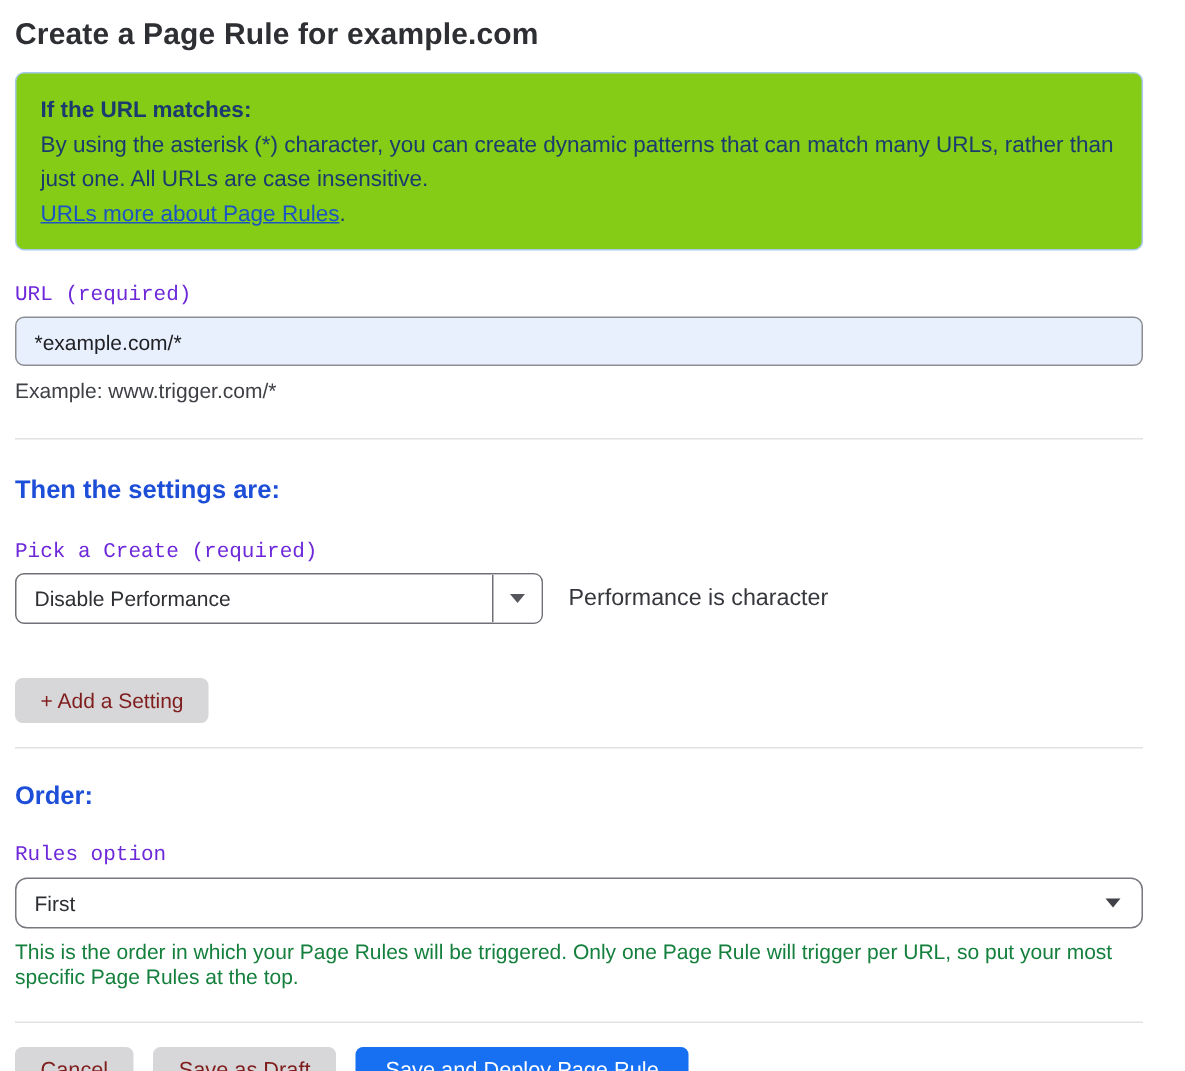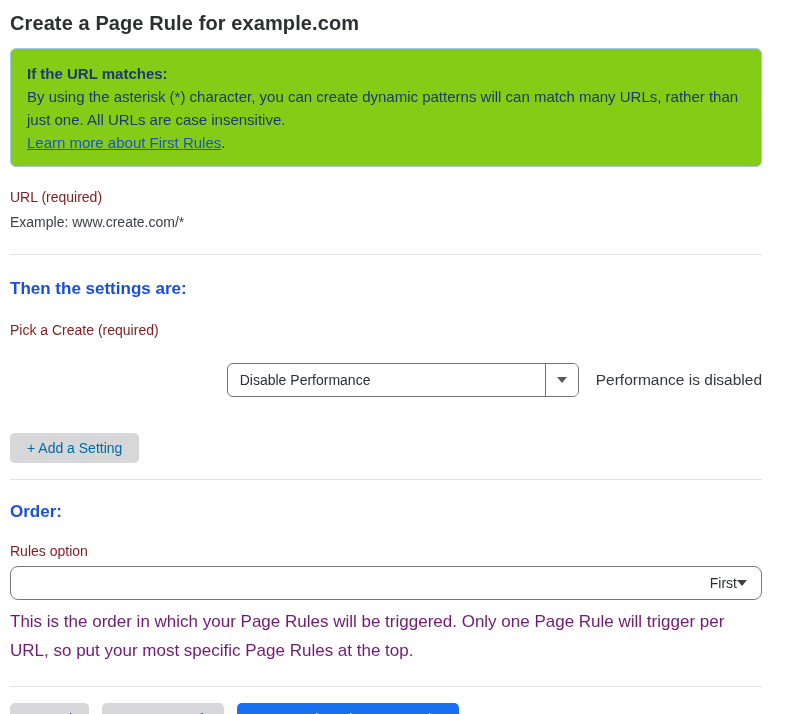--- a/index.html
+++ b/index.html
@@ -28,42 +28,42 @@
     font-size: 15px; line-height: 23px;
   }
   .info-box .info-heading { font-weight: 700; }
   .info-box a.info-link {
     color: #1a55c3; text-decoration: underline; cursor: pointer;
   }
 
   .field-label {
     display: block;
     margin-top: 21px;
-    font-size: 14px; line-height: 18px; color: #7f1d1d;
+    font-size: 14px; line-height: 18px; color: #6d28d9; font-family: Liberation Mono, monospace;
   }
   input.url-input {
     margin-top: 5px;
     width: 100%; height: 33px;
     background: #e8f0fe;
     border: 1px solid #8b8d91;
     border-radius: 6px;
     padding: 0 12px;
     font-family: inherit; font-size: 14px; color: #202125;
     outline: none;
   }
   .hint { margin-top: 7px; font-size: 14px; line-height: 18px; color: #3e4046; }
 
   .divider { border: none; border-top: 1px solid #e2e2e4; margin-top: 23px; }
 
   h2.section-heading {
     margin-top: 23px;
     font-size: 17px; line-height: 22px; font-weight: 700; color: #1d4ed8;
   }
 
-  .setting-row { display: flex; align-items: center; margin-top: 24px; justify-content: flex-end; }
+  .setting-row { display: flex; align-items: center; margin-top: 5px; }
   .dropdown {
     display: flex; align-items: stretch;
     width: 352px; height: 34px;
     border: 1px solid #6f7176; border-radius: 6px;
     background: #ffffff; cursor: pointer; overflow: hidden;
   }
   .dropdown .dropdown-value {
     flex: 1; display: flex; align-items: center;
     padding-left: 12px; font-size: 14px; color: #2d2f33;
   }
@@ -75,74 +75,75 @@
   .tri-down {
     width: 0; height: 0;
     border-left: 5px solid transparent;
     border-right: 5px solid transparent;
     border-top: 6px solid #55575c;
   }
   .setting-status { margin-left: 17px; font-size: 15.5px; color: #35373c; }
 
   button { font-family: inherit; cursor: pointer; }
   .btn-gray {
-    background: #d7d7d9; color: #0369a1;
+    background: #d7d7d9; color: #7f1d1d;
     border: none; border-radius: 5px;
     font-size: 14.5px; height: 31px; padding: 0 17px;
   }
   .btn-add { margin-top: 36px; height: 30px; font-size: 14px; }
 
   select.order-select, .select-box {
     margin-top: 6px;
     width: 100%; height: 34px;
     border: 1px solid #77797e; border-radius: 8px;
     background: #ffffff;
-    display: flex; align-items: center; justify-content: flex-end;
+    display: flex; align-items: center; justify-content: space-between;
     padding: 0 14px 0 12px;
     font-size: 14px; color: #2d2f33; cursor: pointer;
   }
   .select-box .tri-down { border-top-color: #3f4146; }
-  .order-help { margin-top: 7px; font-size: 17px; line-height: 29px; color: #701a75; width: 745px; }
+  .order-help { margin-top: 7px; font-size: 14px; line-height: 17px; color: #15803d; width: 745px; }
 
   .actions { display: flex; align-items: center; gap: 13px; margin-top: 16px; }
   .btn-primary {
     background: #176ff2; color: #ffffff;
     border: none; border-radius: 5px;
     font-size: 14.5px; height: 31px; padding: 0 20px;
   }
 </style>
 </head>
 <body>
 
 <div class="wrap">
 
   <h1 class="page-title">Create a Page Rule for example.com</h1>
 
   <div class="info-box">
     <div class="info-heading">If the URL matches:</div>
-    <div class="info-body">By using the asterisk (*) character, you can create dynamic patterns will can match many URLs, rather than just one. All URLs are case insensitive.</div>
-    <div><a class="info-link">Learn more about First Rules</a><span>.</span></div>
+    <div class="info-body">By using the asterisk (*) character, you can create dynamic patterns that can match many URLs, rather than just one. All URLs are case insensitive.</div>
+    <div><a class="info-link">URLs more about Page Rules</a><span>.</span></div>
   </div>
 
   <label class="field-label">URL (required)</label>
-  <div class="hint">Example: www.create.com/*</div>
+  <input class="url-input" type="text" value="*example.com/*" style="">
+  <div class="hint">Example: www.trigger.com/*</div>
 
   <hr class="divider">
 
   <h2 class="section-heading">Then the settings are:</h2>
 
   <label class="field-label">Pick a Create (required)</label>
   <div class="setting-row">
     <div class="dropdown">
       <span class="dropdown-value">Disable Performance</span>
       <span class="dropdown-arrow-seg">
         <span class="tri-down"></span>
       </span>
     </div>
-    <span class="setting-status">Performance is disabled</span>
+    <span class="setting-status">Performance is character</span>
   </div>
 
   <button class="btn-gray btn-add">+ Add a Setting</button>
 
   <hr class="divider" style="margin-top:16px;">
 
   <h2 class="section-heading" style="margin-top:21px;">Order:</h2>
 
   <label class="field-label" style="margin-top:19px;">Rules option</label>
   <div class="select-box">

